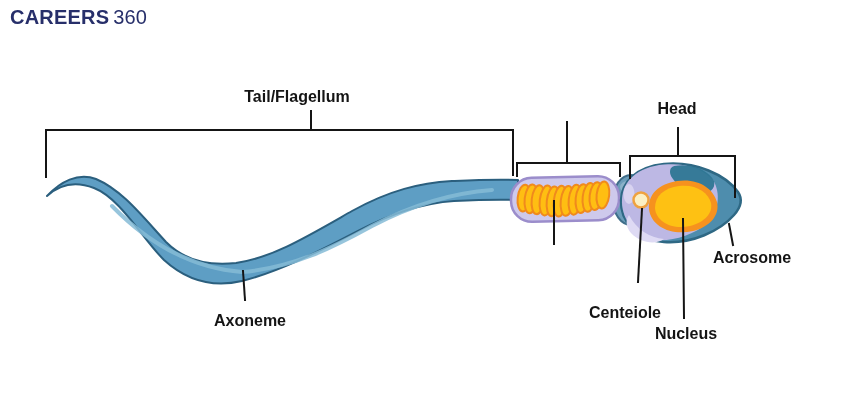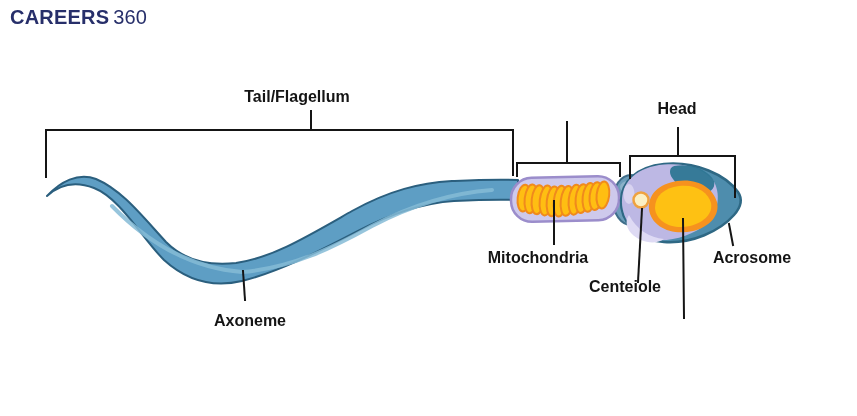--- a/index.html
+++ b/index.html
@@ -118,22 +118,22 @@
       <path d="M554,201 L554,244"></path>
       <path d="M243,271 L245,300"></path>
       <path d="M642,209 L638,282"></path>
       <path d="M683,219 L684,318"></path>
       <path d="M729,224 L733,245"></path>
     </g>
   </svg>
 
   <div class="dlabel" style="left:297px;top:85px;">Tail/Flagellum</div>
   <div class="dlabel" style="left:677px;top:97px;">Head</div>
-  <div class="dlabel" style="left:538px;top:246px;">Mitochondria</div>
-  <div class="dlabel" style="left:625px;top:275px;">Centeiole</div>
+  <div class="dlabel" style="left:625px;top:301px;">Centeiole</div>
+  <div class="dlabel" style="left:686px;top:322px;">Nucleus</div>
   <div class="dlabel" style="left:752px;top:246px;text-align:center;">Acrosome</div>
   <div class="dlabel" style="left:250px;top:301px;margin-top:8px;">Axoneme</div>
 
   <div class="logo">
     <span class="brand">CAREERS</span><span class="suffix">360</span>
   </div>
 
 </div>
 
 </body></html>

